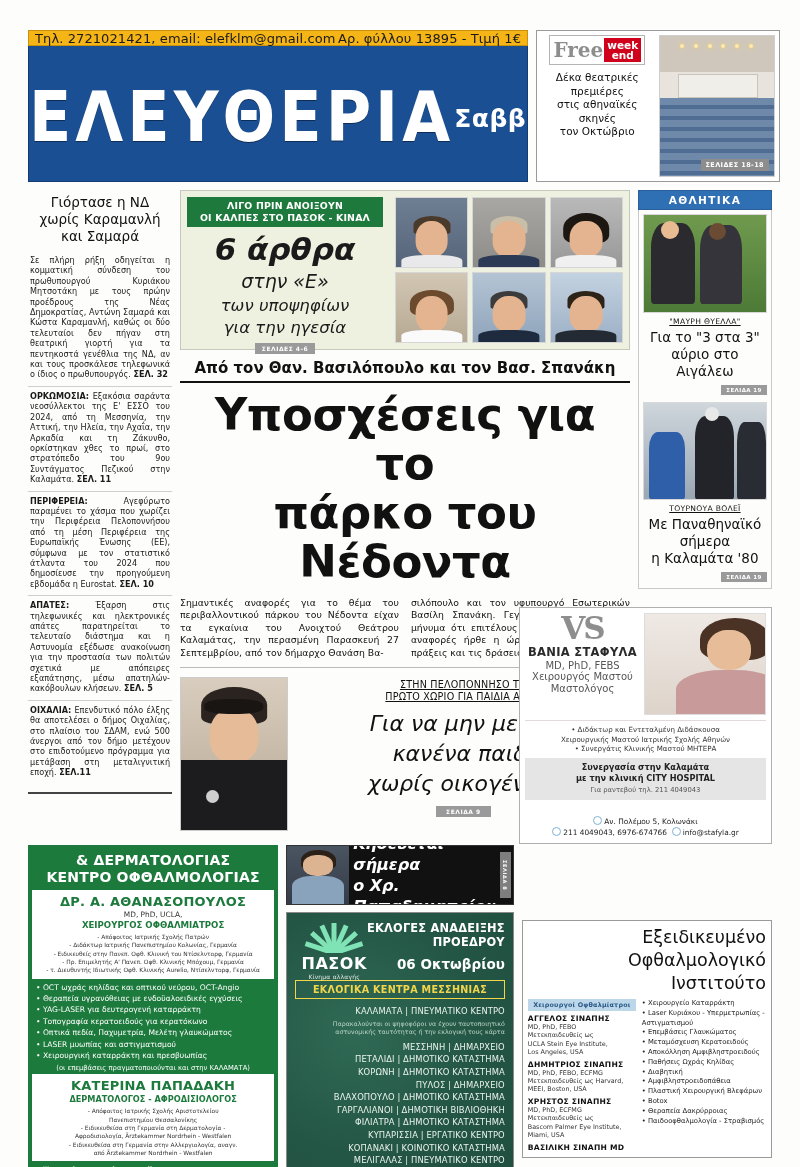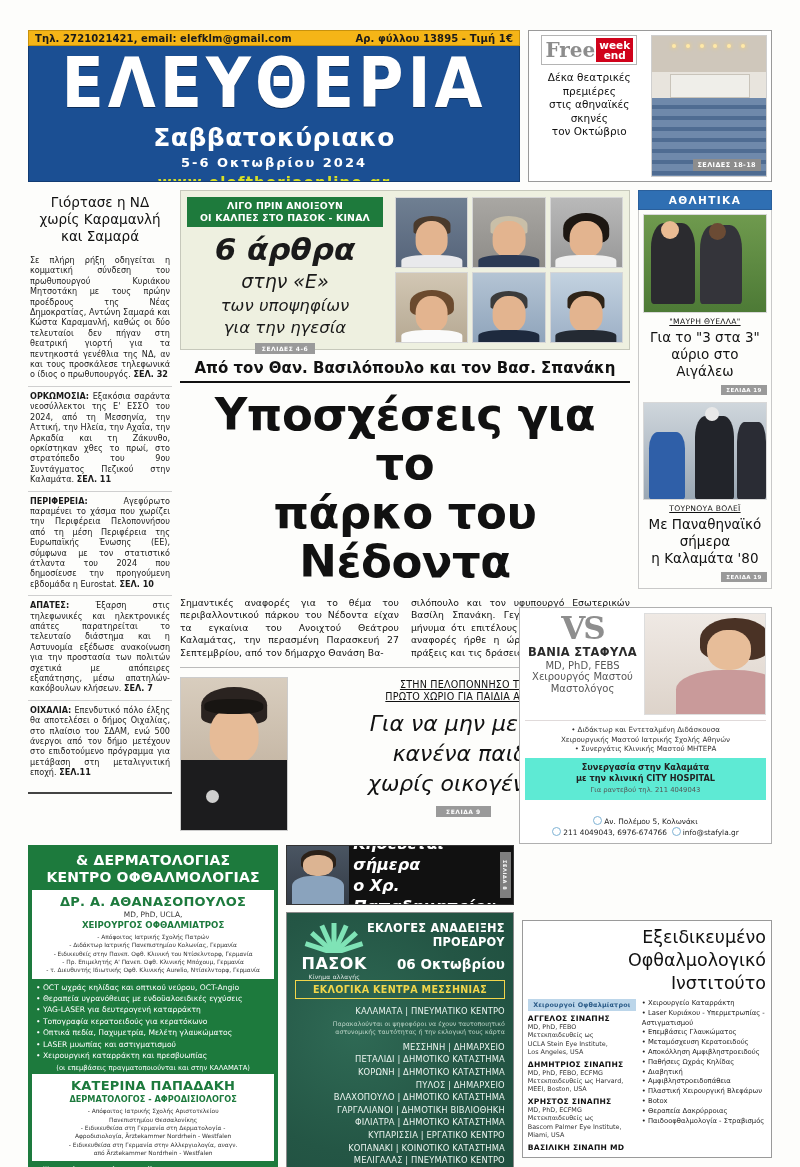--- a/index.html
+++ b/index.html
@@ -16,26 +16,26 @@
     padding:30px 28px 26px 28px;
   }
 
   
   .topwrap{display:flex;gap:8px;height:152px;}
   .masthead{width:500px;position:relative;}
   .mast-strip{
     height:16px;background:#f5b517;border:1px solid #c8920c;
     display:flex;align-items:center;justify-content:space-between;
     padding:0 6px;box-sizing:border-box;
-    font-size:10px;font-weight:bold;color:#1a1a1a;letter-spacing:.1px;
+    font-size:13px;font-weight:normal;color:#1a1a1a;letter-spacing:.1px;
   }
   .mast-blue{
     height:136px;background:#1b4f93;border:1px solid #123c73;border-top:none;
     box-sizing:border-box;position:relative;overflow:hidden;
-    display:flex;flex-direction:column;align-items:center;justify-content:flex-start;
+    display:flex;flex-direction:row;align-items:center;justify-content:flex-start;
   }
   .mast-logo{
     color:#ffffff;font-family:"DejaVu Sans","Liberation Sans",sans-serif;
     font-weight:bold;font-size:62px;line-height:1;
     letter-spacing:4px;margin-top:6px;
     transform:scaleY(1.12);
     text-shadow:0 1px 0 #0d2d57;
   }
   .mast-sub1{color:#fff;font-size:25px;font-weight:bold;margin-top:9px;letter-spacing:.5px;}
   .mast-sub2{color:#ffffff;font-size:13px;font-weight:bold;margin-top:3px;letter-spacing:2px;}
@@ -149,21 +149,21 @@
 
   
   .vs-ad{border:1px solid #b0b0b0;background:#fff;padding:5px;box-sizing:border-box;margin-top:7px;}
   .vs-top{display:flex;gap:4px;}
   .vs-left{width:115px;text-align:center;}
   .vs-logo{font-size:31px;font-weight:bold;color:#8e8e8e;letter-spacing:-2px;line-height:30px;font-family:"DejaVu Serif","Liberation Serif",serif;}
   .vs-name{font-size:11.5px;font-weight:bold;color:#2a2a2a;margin-top:2px;letter-spacing:.3px;}
   .vs-cred{font-size:10px;color:#555;line-height:9.4px;margin-top:2px;}
   .vs-photo{flex:1;height:100px;border:1px solid #ddd;overflow:hidden;position:relative;background:#c9b7a6;}
   .vs-bul{font-size:7.1px;color:#333;text-align:center;line-height:9.6px;margin-top:5px;border-top:1px solid #e0dada;padding-top:4px;}
-  .vs-coop{background:#5eead4;text-align:center;font-size:8.2px;color:#222;padding:4px 0;margin-top:4px;line-height:11px;}
+  .vs-coop{background:#e5e5e5;text-align:center;font-size:8.2px;color:#222;padding:4px 0;margin-top:4px;line-height:11px;}
   .vs-coop b{font-weight:bold;}
   .vs-coop .small{font-size:6.8px;color:#555;}
   .vs-foot{font-size:7.4px;color:#222;text-align:center;margin-top:16px;line-height:11px;}
   .dot{display:inline-block;width:7px;height:7px;border-radius:50%;border:1px solid #7fb3d5;vertical-align:-1px;margin-right:2px;}
 
   
   .bottom{display:flex;gap:8px;margin-top:8px;}
   .bot-left{width:255px;}
   .bot-mid{width:232px;}
   .bot-right{width:255px;}
@@ -295,21 +295,21 @@
       <div class="brief-body">
         <b>ΟΡΚΩΜΟΣΙΑ:</b><span> Εξακόσια σαράντα νεοσύλλεκτοι της Ε' ΕΣΣΟ του 2024, από τη Μεσσηνία, την Αττική, την Ηλεία, την Αχαΐα, την Αρκαδία και τη Ζάκυνθο, ορκίστηκαν χθες το πρωί, στο στρατόπεδο του 9ου Συντάγματος Πεζικού στην Καλαμάτα.</span>
         <span class="sel">ΣΕΛ. 11</span>
       </div>
       <div class="brief-body">
         <b>ΠΕΡΙΦΕΡΕΙΑ:</b><span> Αγεφύρωτο παραμένει το χάσμα που χωρίζει την Περιφέρεια Πελοποννήσου από τη μέση Περιφέρεια της Ευρωπαϊκής Ένωσης (ΕΕ), σύμφωνα με τον στατιστικό άτλαντα του 2024 που δημοσίευσε την προηγούμενη εβδομάδα η Eurostat.</span>
         <span class="sel">ΣΕΛ. 10</span>
       </div>
       <div class="brief-body">
         <b>ΑΠΑΤΕΣ:</b><span> Έξαρση στις τηλεφωνικές και ηλεκτρονικές απάτες παρατηρείται το τελευταίο διάστημα και η Αστυνομία εξέδωσε ανακοίνωση για την προστασία των πολιτών σχετικά με απόπειρες εξαπάτησης, μέσω απατηλών-κακόβουλων κλήσεων.</span>
-        <span class="sel">ΣΕΛ. 7</span>
+        <span class="sel">ΣΕΛ. 5</span>
       </div>
       <div class="brief-body">
         <b>ΟΙΧΑΛΙΑ:</b><span> Επενδυτικό πόλο έλξης θα αποτελέσει ο δήμος Οιχαλίας, στο πλαίσιο του ΣΔΑΜ, ενώ 500 άνεργοι από τον δήμο μετέχουν στο επιδοτούμενο πρόγραμμα για μετάβαση στη μεταλιγνιτική εποχή.</span>
         <span class="sel">ΣΕΛ.11</span>
       </div>
       <div class="hr-thick"></div>
     </div>
 
     <div class="col-mid">
 

